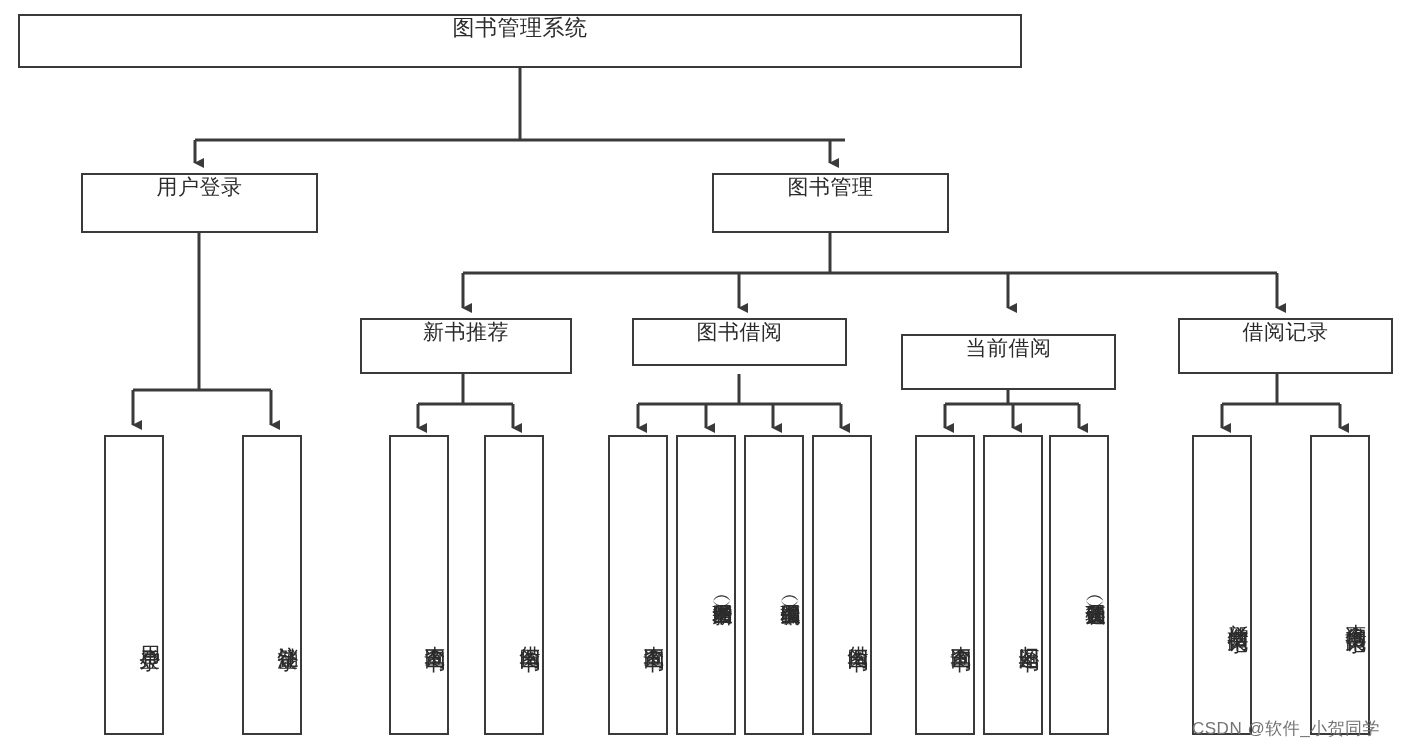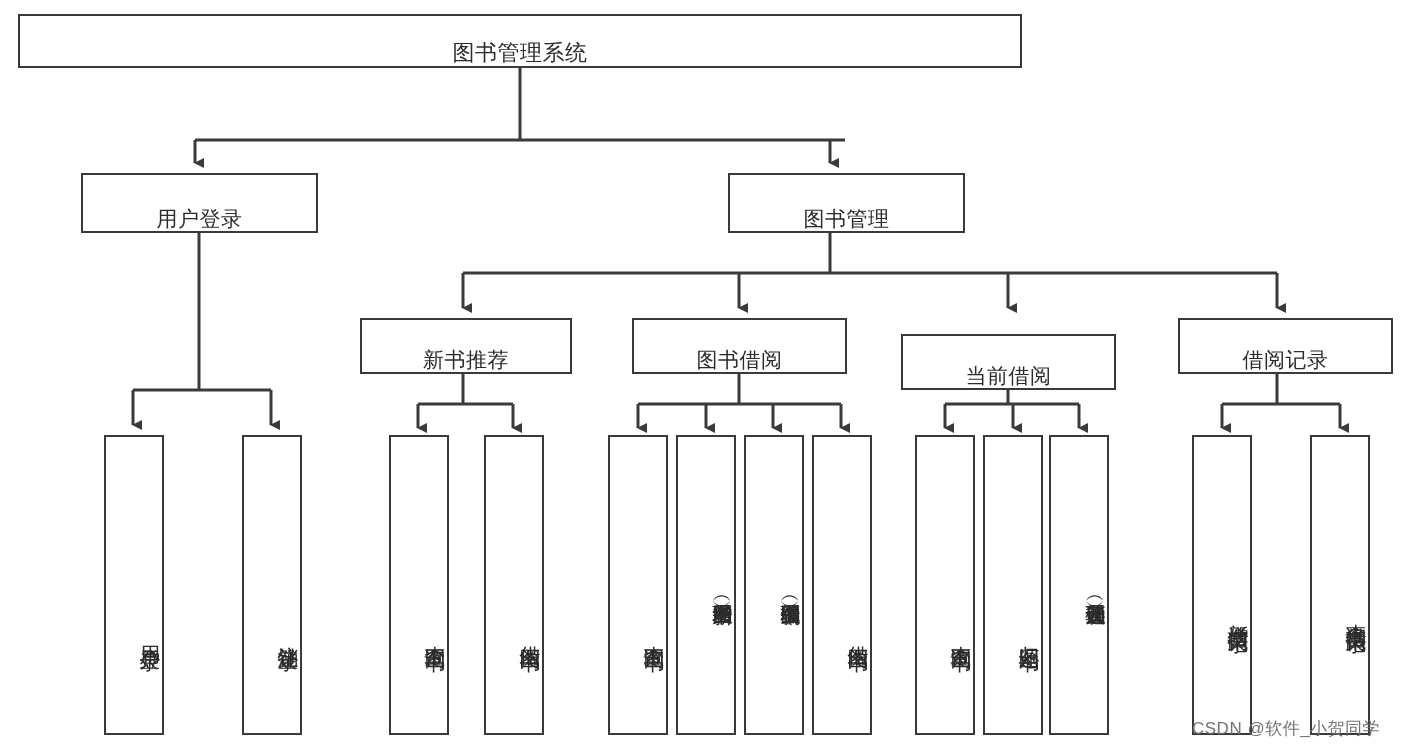--- a/index.html
+++ b/index.html
@@ -24,21 +24,21 @@
     width: 1405px;
     height: 747px;
     pointer-events: none;
   }
   .node {
     position: absolute;
     box-sizing: border-box;
     border: 2px solid #3a3a3a;
     background: #ffffff;
     display: flex;
-    align-items: flex-end;
+    align-items: flex-start;
     justify-content: center;
     color: #2b2b2b;
     line-height: 1.12;
   }
   .node.horiz {
     font-size: 21px;
     letter-spacing: 0.5px;
   }
   .node.vert {
     writing-mode: vertical-rl;
@@ -120,28 +120,28 @@
     </g>
   </svg>
 
   <div class="node horiz root" style="left:18px; top:14px; width:1004px; height:54px;">
     <span>图书管理系统</span>
   </div>
 
   <div class="node horiz" style="left:81px; top:173px; width:237px; height:60px;">
     <span>用户登录</span>
   </div>
-  <div class="node horiz" style="left:712px; top:173px; width:237px; height:60px;margin-left:16px;">
+  <div class="node horiz" style="left:712px; top:173px; width:237px; height:60px;">
     <span>图书管理</span>
   </div>
 
   <div class="node horiz" style="left:360px; top:318px; width:212px; height:56px;">
     <span>新书推荐</span>
   </div>
-  <div class="node horiz" style="left:632px; top:318px; width:215px; height:56px;">
+  <div class="node horiz" style="left:632px; top:318px; width:215px; height:48px;">
     <span>图书借阅</span>
   </div>
   <div class="node horiz" style="left:901px; top:318px; width:215px; height:56px;margin-top:16px;">
     <span>当前借阅</span>
   </div>
   <div class="node horiz" style="left:1170px; top:318px; width:215px; height:56px;margin-left:8px;">
     <span>借阅记录</span>
   </div>
 
   <div class="node vert" style="left:104px; top:435px; width:60px; height:300px; padding-top:96px;">

